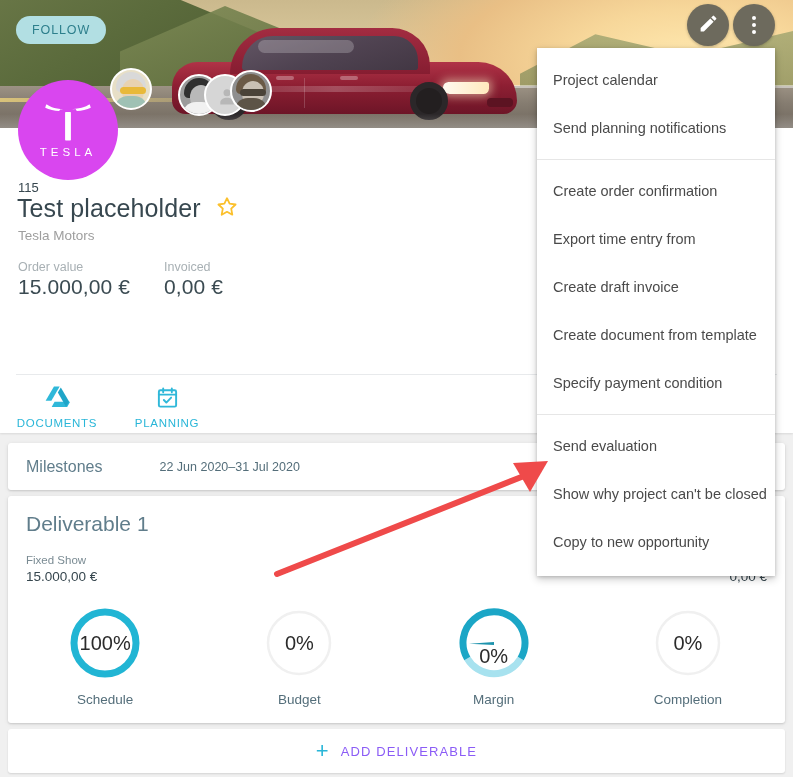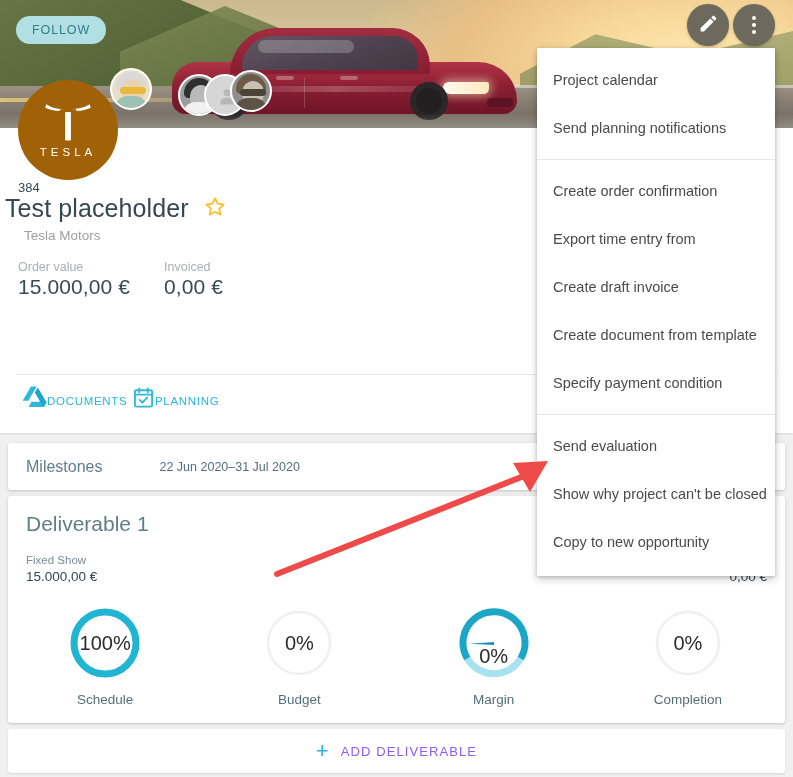--- a/index.html
+++ b/index.html
@@ -142,21 +142,21 @@
     width: 777px;
     background: #fff;
     border-radius: 3px;
     box-shadow: 0 1px 2px rgba(0,0,0,.12), 0 1px 5px rgba(0,0,0,.08);
   }
   .card-summary { top: 128px; height: 305px; left: 0; width: 793px; border-radius: 0; box-shadow: 0 1px 2px rgba(0,0,0,.10); }
 
   .logo-wrap { position: absolute; left: 18px; top: -48px; }
   .tesla-logo {
     width: 100px; height: 100px; border-radius: 50%;
-    background: #a16207;
+    background: #d946ef;
     display: flex; flex-direction: column; align-items: center; justify-content: center;
     position: relative;
   }
   .tesla-mark { width: 46px; height: 40px; }
   .tesla-word {
     color: #fff; font-size: 11.5px; letter-spacing: 4px; margin-top: 4px;
     font-family: "Liberation Sans", sans-serif;
   }
   .avatar {
     position: absolute; width: 42px; height: 42px; border-radius: 50%;
@@ -171,40 +171,40 @@
   .f-head { position: absolute; left: 10px; top: 9px; width: 22px; height: 24px; border-radius: 50% 50% 45% 45%; }
   .f-body { position: absolute; left: 2px; bottom: -4px; right: 2px; height: 16px; border-radius: 14px 14px 0 0; }
   .f-glass { position: absolute; left: 8px; top: 17px; width: 26px; height: 7px; border-radius: 4px; }
   .person-icon { position: absolute; left: 11px; top: 8px; width: 20px; height: 26px; }
 
   .proj-num {
     position: absolute; left: 18px; top: 52px;
     font-size: 13px; color: #37474f;
   }
   .proj-title-row {
-    position: absolute; left: 5px; top: 66px;
+    position: absolute; left: 17px; top: 66px;
     display: flex; align-items: center; gap: 14px;
   }
   .proj-title { font-size: 25px; color: #37474f; font-weight: 400; letter-spacing: .1px; }
   .star { width: 24px; height: 24px; }
   .proj-sub {
-    position: absolute; left: 24px; top: 100px;
+    position: absolute; left: 18px; top: 100px;
     font-size: 13.5px; color: #9e9e9e;
   }
 
   .kpis { position: absolute; left: 18px; top: 132px; width: 420px; }
   .kpi-row { display: flex; margin-bottom: 12px; align-items: center; }
   .kpi { width: 146px; }
   .kpi-label { font-size: 12.5px; color: #a8b0b4; margin-bottom: 1px; }
   .kpi-value { font-size: 21px; color: #3b4b52; font-weight: 400; letter-spacing: .1px; }
 
   .divider-h { position: absolute; left: 16px; right: 16px; top: 246px; height: 1px; background: #e8eaec; }
 
   .quick { position: absolute; left: 22px; top: 256px; display: flex; gap: 40px; }
-  .quick-item { display: flex; flex-direction: row; align-items: center; cursor: pointer; width: 70px; }
+  .quick-item { display: flex; flex-direction: column; align-items: center; cursor: pointer; width: 70px; }
   .quick-ico { height: 26px; display: flex; align-items: center; justify-content: center; }
   .quick-label { font-size: 11.5px; color: #29b6d8; letter-spacing: .7px; margin-top: 7px; }
 
   
   .card-milestones {
     top: 443px; left: 8px; width: 777px; height: 47px;
     display: flex; align-items: center; padding: 0 18px; gap: 44px;
   }
   .ms-title { font-size: 16px; color: #607d8b; font-weight: 400; }
   .ms-dates { font-size: 12.5px; color: #546e7a; margin-left: 13px; }
@@ -344,21 +344,21 @@
       <div class="avatar av4">
         <div class="face">
           <div class="f-hair" style="background:#6b5a46"></div>
           <div class="f-head" style="background:#c9c0b4"></div>
           <div class="f-glass" style="background:#4a4338"></div>
           <div class="f-body" style="background:#5d5447"></div>
         </div>
       </div>
     </div>
 
-    <div class="proj-num">384</div>
+    <div class="proj-num">115</div>
 
     <div class="proj-title-row">
       <div class="proj-title">Test placeholder</div>
       <span>
         <svg class="star" viewBox="0 0 24 24" fill="none" stroke="#fbc02d" stroke-width="1.8" stroke-linejoin="round">
           <path d="M12 3.2l2.6 5.5 6 .8-4.4 4.2 1.1 6-5.3-2.9-5.3 2.9 1.1-6L3.4 9.5l6-.8z"></path>
         </svg>
       </span>
     </div>
 

